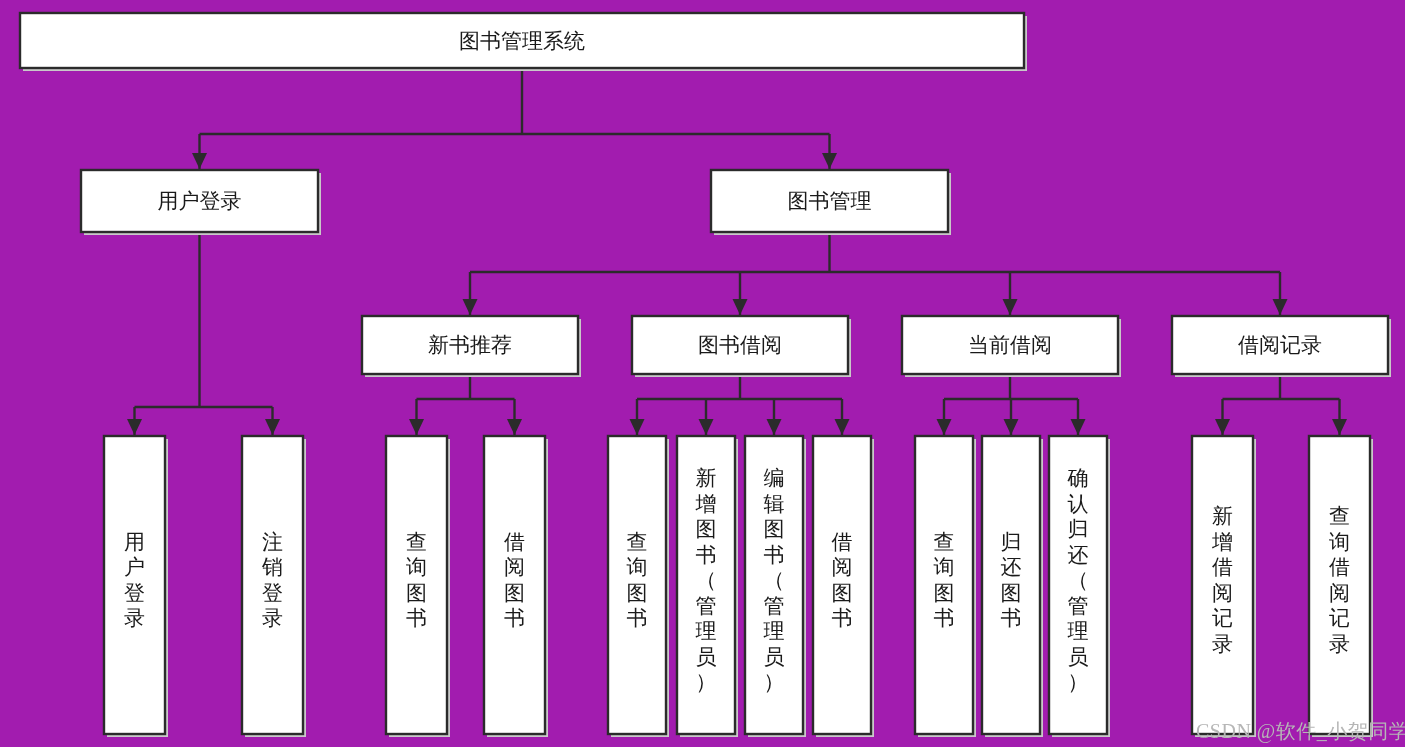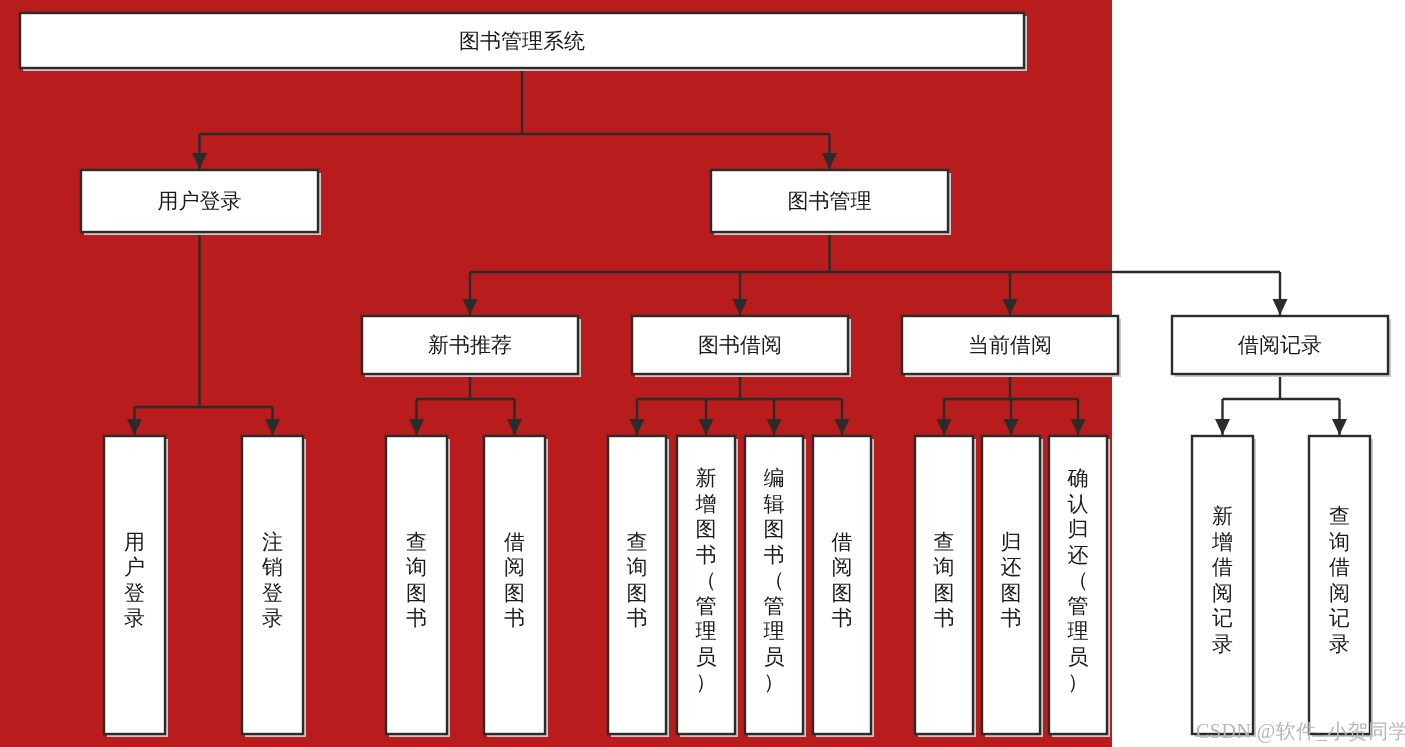--- a/index.html
+++ b/index.html
@@ -8,23 +8,23 @@
     background: #ffffff;
   }
   body {
     width: 1405px;
     height: 747px;
     font-family: "DejaVu Sans", "Liberation Sans", sans-serif;
     overflow: hidden;
   }
   #diagram-root {
     position: relative;
-    width: 1112px;
+    width: 1405px;
     height: 747px;
-    background: #b91c1c;
+    background: #a21caf;
   }
   svg.diagram-svg {
     position: absolute;
     left: 0;
     top: 0;
     width: 1405px;
     height: 747px;
   }
   .node-box {
     fill: #ffffff;

